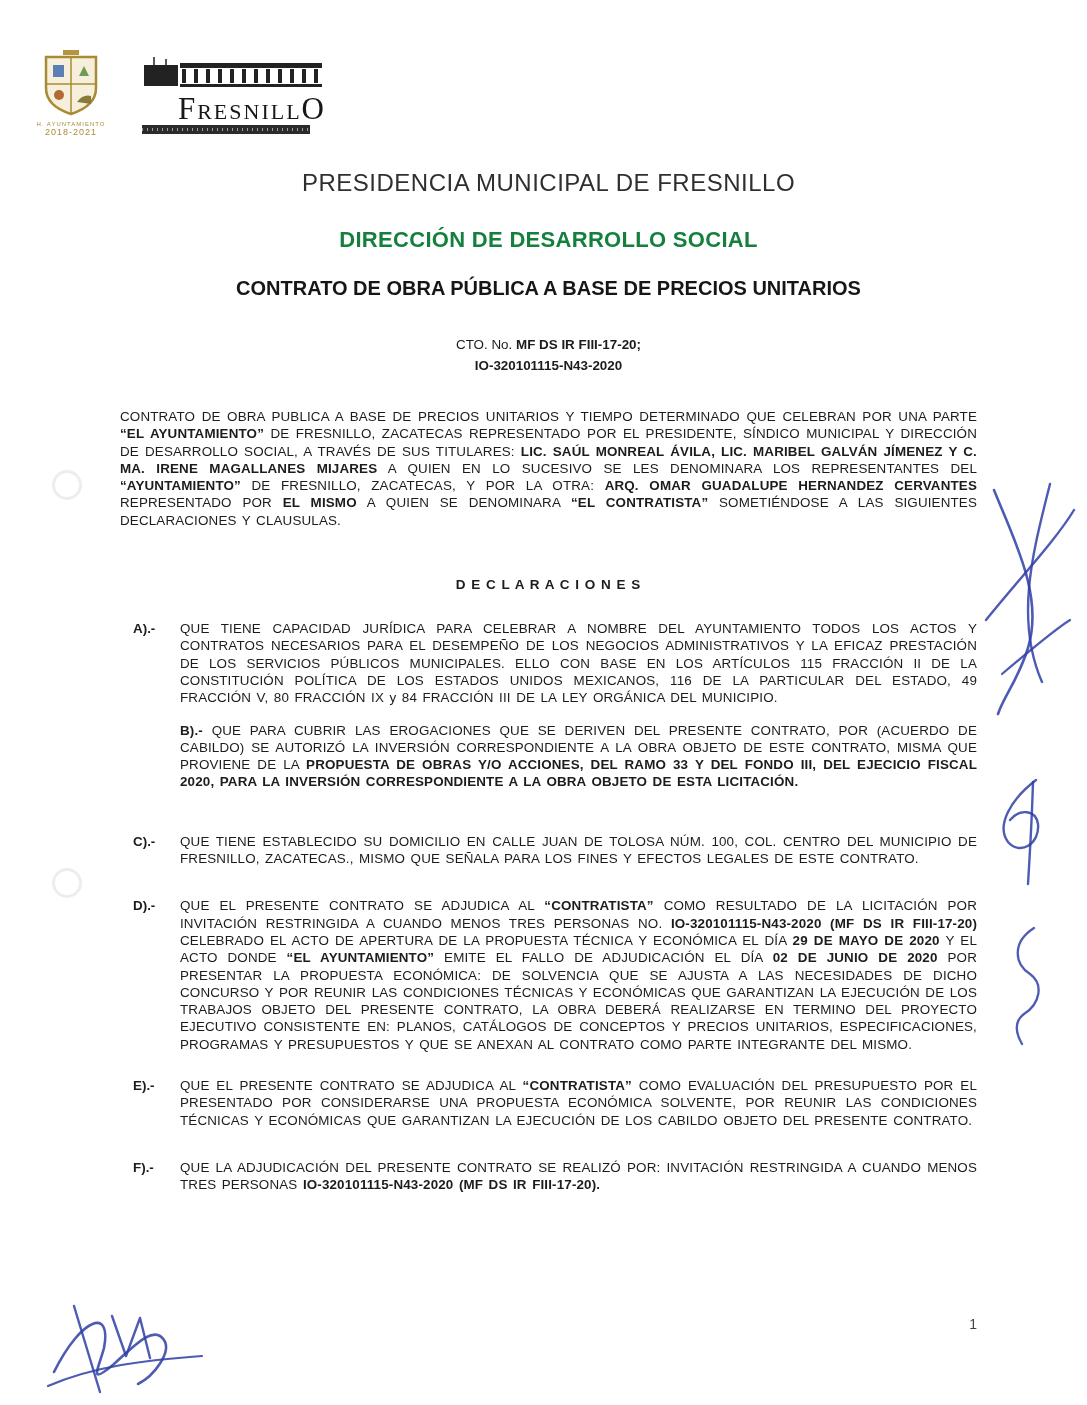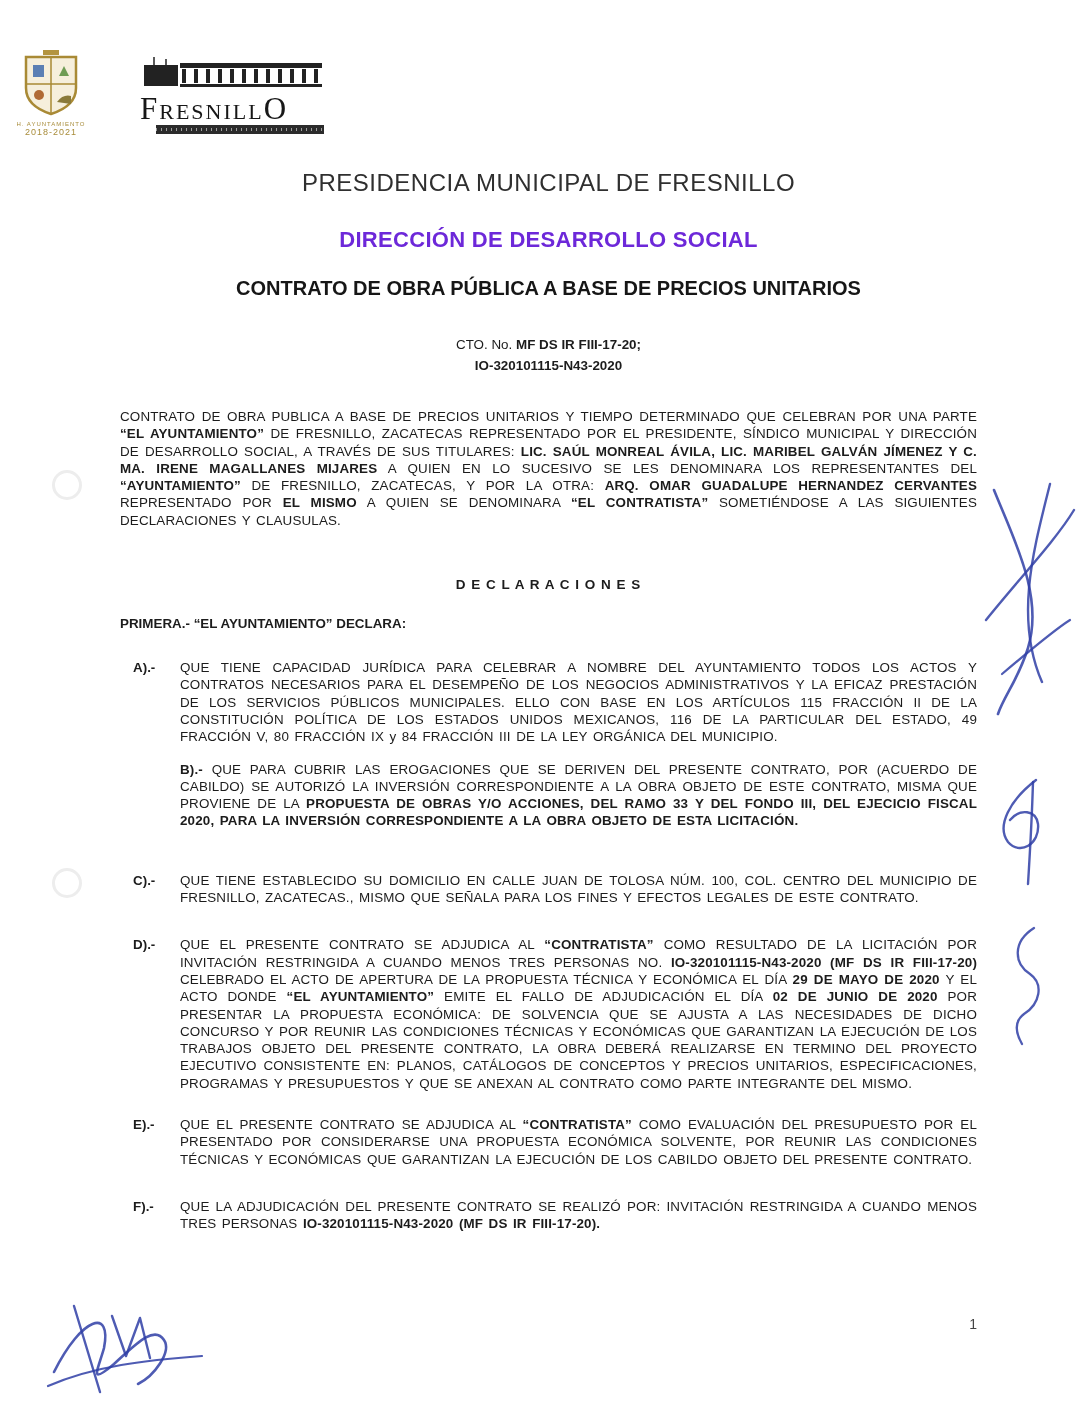--- a/index.html
+++ b/index.html
@@ -10,40 +10,40 @@
     margin:0 auto;
     background:#ffffff;
     font-family:"Liberation Sans", sans-serif;
     color:#1c1c1c;
     overflow:hidden;
   }
   .content { padding:0 110px 0 120px;margin-top:30px; }
 
   
   .logo-row { position:relative; height:138px; padding-top:46px; }
-  .crest { position:absolute; left:12px; top:50px; width:78px; text-align:center; }
+  .crest { position:absolute; left:32px; top:50px; width:78px; text-align:center; }
   .crest-caption { font-size:6px; color:#a88c3a; letter-spacing:1px; margin-top:1px; }
   .crest-years { font-size:9px; color:#a88c3a; letter-spacing:1px; }
-  .fresnillo { position:absolute; left:140px; top:56px; width:200px; text-align:left; }
+  .fresnillo { position:absolute; left:126px; top:56px; width:200px; text-align:right; }
   .wordmark {
     font-family:"Liberation Serif", serif;
     font-variant:small-caps;
     font-size:31px; line-height:30px;
     letter-spacing:2px; color:#171717;
   }
   .tagline-bar {
     margin:1px auto 0; width:168px; height:9px;
     background:#2b2b2b;
     background-image:repeating-linear-gradient(90deg, rgba(255,255,255,.55) 0 1px, transparent 1px 5px);
     background-size:auto 3px; background-repeat:no-repeat; background-position:center;
   }
 
   
   .title { text-align:center; font-size:24px; line-height:30px; margin-top:6px; color:#2f2f2f; letter-spacing:.5px; }
-  .subtitle { text-align:center; font-size:22px; line-height:28px; margin-top:28px; font-weight:bold; color:#6d28d9; letter-spacing:.3px; }
+  .subtitle { text-align:center; font-size:22px; line-height:28px; margin-top:28px; font-weight:bold; color:#15803d; letter-spacing:.3px; }
   .doc-type { text-align:center; font-size:20px; line-height:20px; margin-top:24px; font-weight:bold; color:#161616; }
 
   .ref { text-align:center; margin-top:36px; font-size:13.4px; line-height:21px; color:#1c1c1c; }
 
   
   .just { text-align:justify; }
   .bodytext { font-size:13.4px; line-height:17.3px; word-spacing:1.6px; letter-spacing:.15px; }
   .intro { margin-top:32px; }
   .b { font-weight:bold; }
 
@@ -125,21 +125,20 @@
     <div class="doc-type">CONTRATO DE OBRA PÚBLICA A BASE DE PRECIOS UNITARIOS</div>
 
     <div class="ref">
       <div><span>CTO. No. </span><span class="b">MF DS IR FIII-17-20;</span></div>
       <div><span class="b">IO-320101115-N43-2020</span></div>
     </div>
 
     <p class="intro just bodytext"><span>CONTRATO DE OBRA PUBLICA A BASE DE PRECIOS UNITARIOS Y TIEMPO DETERMINADO QUE CELEBRAN POR UNA PARTE </span><span class="b">“EL AYUNTAMIENTO”</span><span> DE FRESNILLO, ZACATECAS  REPRESENTADO POR EL PRESIDENTE, SÍNDICO MUNICIPAL Y DIRECCIÓN DE DESARROLLO SOCIAL, A TRAVÉS DE SUS TITULARES: </span><span class="b">LIC. SAÚL MONREAL ÁVILA,  LIC. MARIBEL GALVÁN JÍMENEZ Y C. MA. IRENE MAGALLANES MIJARES</span><span> A QUIEN EN LO SUCESIVO SE LES DENOMINARA LOS REPRESENTANTES DEL </span><span class="b">“AYUNTAMIENTO”</span><span> DE FRESNILLO, ZACATECAS, Y POR LA OTRA: </span><span class="b">ARQ. OMAR GUADALUPE HERNANDEZ CERVANTES</span><span> REPRESENTADO POR </span><span class="b">EL MISMO</span><span> A QUIEN SE DENOMINARA </span><span class="b">“EL CONTRATISTA”</span><span> SOMETIÉNDOSE A LAS  SIGUIENTES DECLARACIONES Y CLAUSULAS.</span></p>
 
     <div class="decl-heading">D E C L A R A C I O N E S</div>
-    <div class="primera">PRIMERA.- “EL AYUNTAMIENTO” DECLARA:</div>
 
     <div class="items">
 
       <div class="item m-a">
         <div class="item-label">A).-</div>
         <p class="item-text just bodytext"><span> QUE TIENE CAPACIDAD JURÍDICA PARA CELEBRAR A NOMBRE DEL AYUNTAMIENTO TODOS LOS ACTOS Y CONTRATOS NECESARIOS PARA EL DESEMPEÑO DE LOS NEGOCIOS ADMINISTRATIVOS Y LA EFICAZ PRESTACIÓN DE LOS SERVICIOS PÚBLICOS MUNICIPALES. ELLO CON BASE EN LOS ARTÍCULOS 115 FRACCIÓN II DE LA CONSTITUCIÓN POLÍTICA DE LOS ESTADOS UNIDOS MEXICANOS, 116 DE LA PARTICULAR DEL ESTADO, 49 FRACCIÓN V, 80 FRACCIÓN IX y 84 FRACCIÓN III DE LA LEY ORGÁNICA DEL MUNICIPIO.</span></p>
       </div>
 
       <div class="item m-b">
         <div class="item-label"></div>

